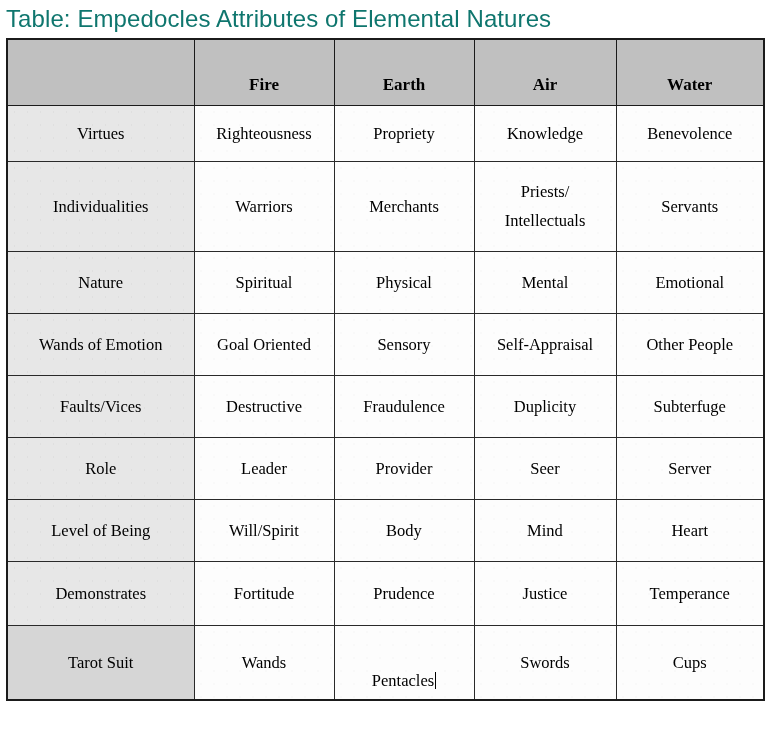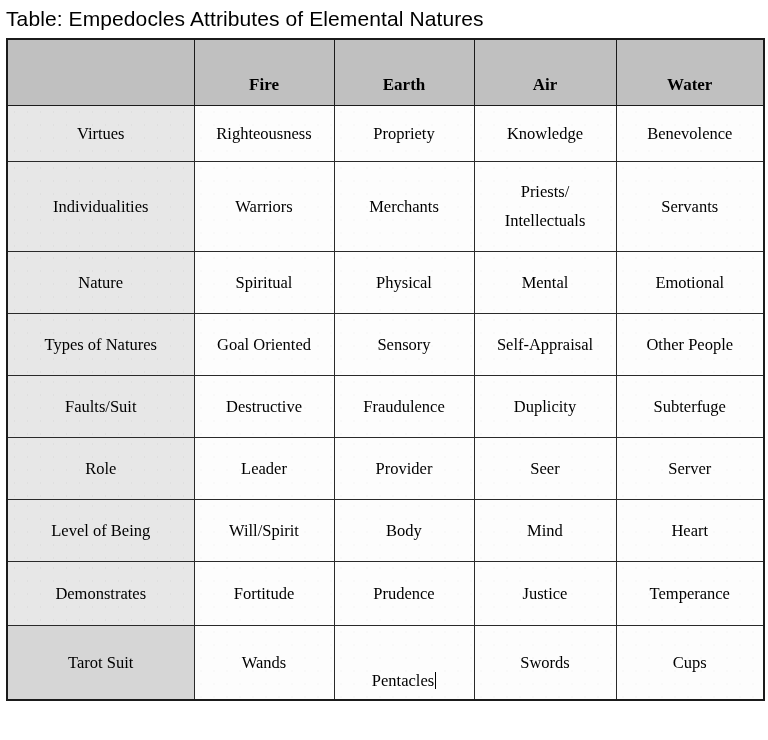--- a/index.html
+++ b/index.html
@@ -11,23 +11,23 @@
     width: 768px;
     height: 740px;
     overflow: hidden;
     font-family: "Liberation Serif", "DejaVu Serif", serif;
     -webkit-font-smoothing: antialiased;
   }
 
   
   #page-title {
     font-family: "Liberation Sans", "DejaVu Sans", sans-serif;
-    font-size: 21px;
+    font-size: 24px;
     line-height: 22px;
-    color: #000000;
+    color: #0f766e;
     padding: 8px 0 0 6px;
     letter-spacing: 0.1px;
     white-space: nowrap;
   }
 
   
   #table-wrap {
     padding: 8px 5px 0 6px;
     box-sizing: border-box;
   }
@@ -180,29 +180,29 @@
 
       <tr class="r-nature">
         <td class="row-label">Nature</td>
         <td class="data-cell">Spiritual</td>
         <td class="data-cell">Physical</td>
         <td class="data-cell">Mental</td>
         <td class="data-cell">Emotional</td>
       </tr>
 
       <tr class="r-emotion">
-        <td class="row-label">Types of Natures</td>
+        <td class="row-label">Wands of Emotion</td>
         <td class="data-cell">Goal Oriented</td>
         <td class="data-cell">Sensory</td>
         <td class="data-cell">Self-Appraisal</td>
         <td class="data-cell">Other People</td>
       </tr>
 
       <tr class="r-faults">
-        <td class="row-label">Faults/Suit</td>
+        <td class="row-label">Faults/Vices</td>
         <td class="data-cell">Destructive</td>
         <td class="data-cell">Fraudulence</td>
         <td class="data-cell">Duplicity</td>
         <td class="data-cell">Subterfuge</td>
       </tr>
 
       <tr class="r-role">
         <td class="row-label">Role</td>
         <td class="data-cell">Leader</td>
         <td class="data-cell">Provider</td>

